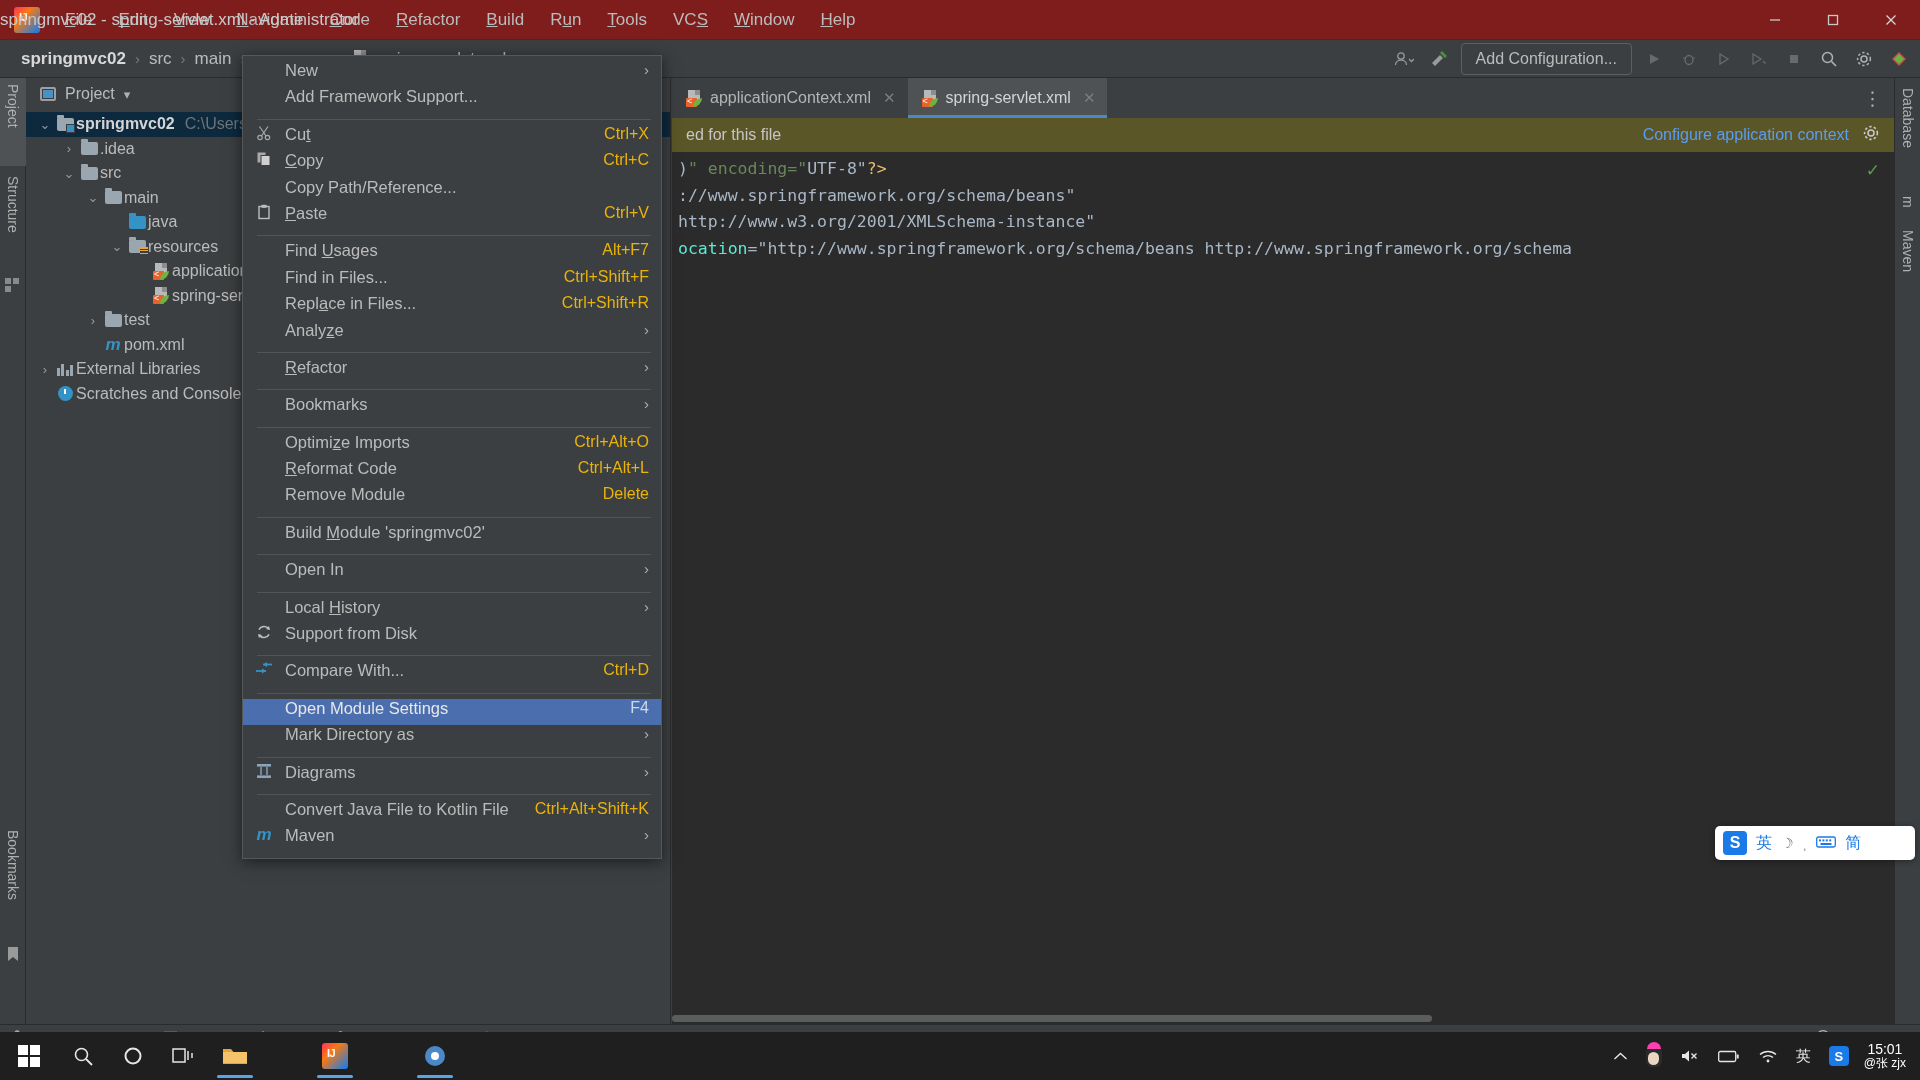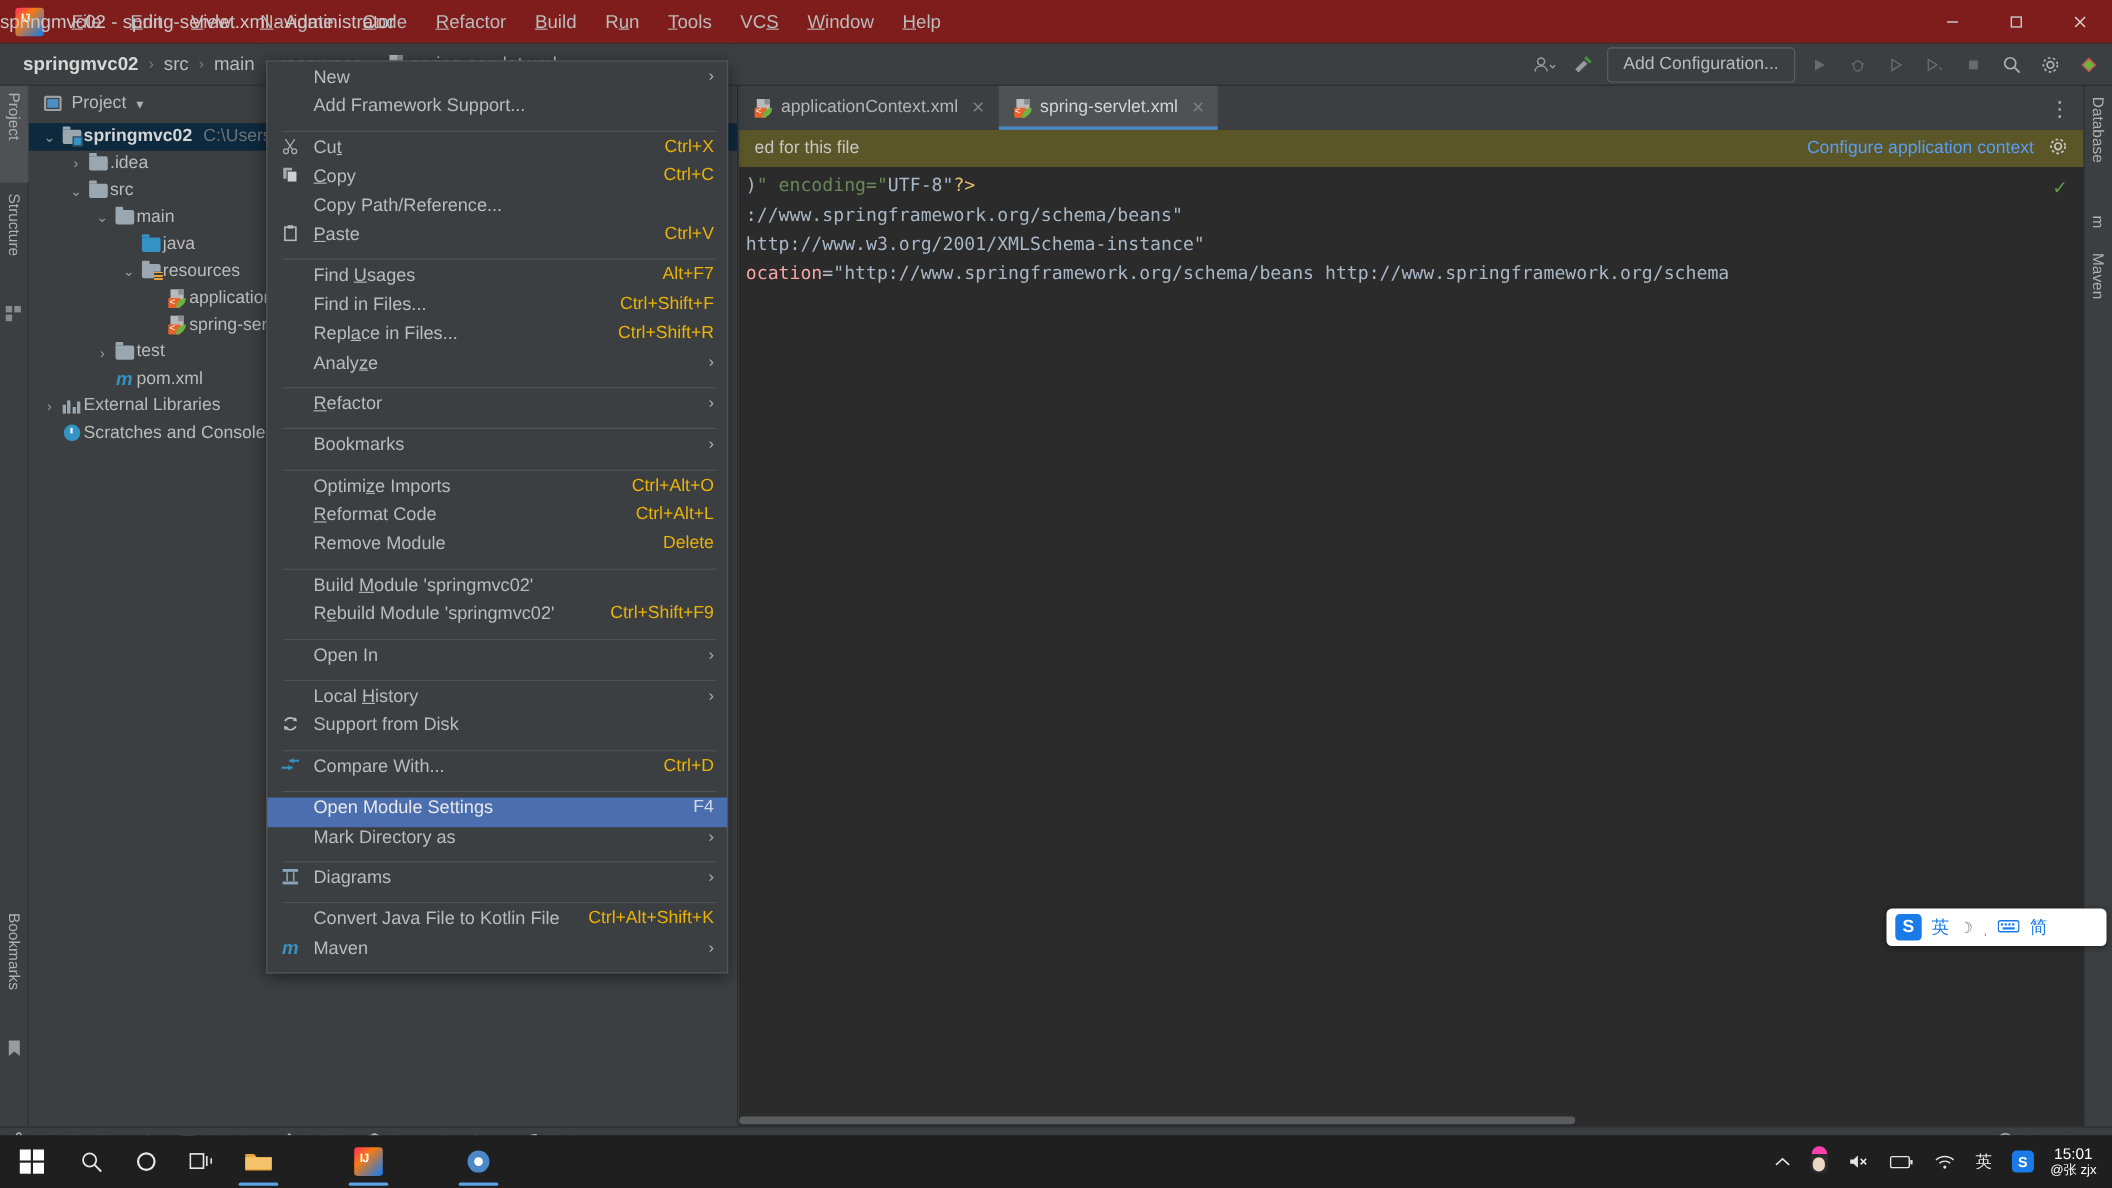--- a/index.html
+++ b/index.html
@@ -141,21 +141,21 @@
   .notify-link{ color:#589df6; font-size:16px; }
   .notify-right{ display:flex; align-items:center; gap:13px; }
 
   .codearea{
     position:absolute; left:0; right:0; top:74px; bottom:0;
     background:#2b2b2b; overflow:hidden;
   }
   .codeline{
     white-space:pre; font-family:"DejaVu Sans Mono", monospace;
     font-size:16.5px; line-height:26.5px; color:#a9b7c6; padding-left:6px;
-  } .c-attr{color:#fca5a5;} .c-str{color:#6a8759;}
+  } .c-attr{color:#5eead4;} .c-str{color:#6a8759;}
   .c-tagdelim{color:#e8bf6a;}
   .inspect-ok{ position:absolute; right:14px; top:8px; color:#5a9e4b; font-size:17px; }
 
   .hscroll{
     position:absolute; left:0; right:0; bottom:0; height:12px; background:#2b2b2b;
   }
   .hscroll .thumb{
     position:absolute; left:0; top:3px; height:7px; width:760px; background:#5a5d5e; border-radius:4px;
   }
 
@@ -726,25 +726,20 @@
       </div>
       <div class="cm-item">
         <span class="cm-ico"></span>
         <span class="cm-label">Remove Module</span>
         <span class="cm-key">Delete</span>
       </div>
       <div class="cm-sep"></div>
       <div class="cm-item">
         <span class="cm-ico"></span>
         <span class="cm-label">Build <u>M</u>odule 'springmvc02'</span>
-      </div>
-      <div class="cm-item">
-        <span class="cm-ico"></span>
-        <span class="cm-label">R<u>e</u>build Module 'springmvc02'</span>
-        <span class="cm-key">Ctrl+Shift+F9</span>
       </div>
       <div class="cm-sep"></div>
       <div class="cm-item">
         <span class="cm-ico"></span>
         <span class="cm-label">Open In</span>
         <span class="cm-sub">›</span>
       </div>
       <div class="cm-sep"></div>
       <div class="cm-item">
         <span class="cm-ico"></span>

